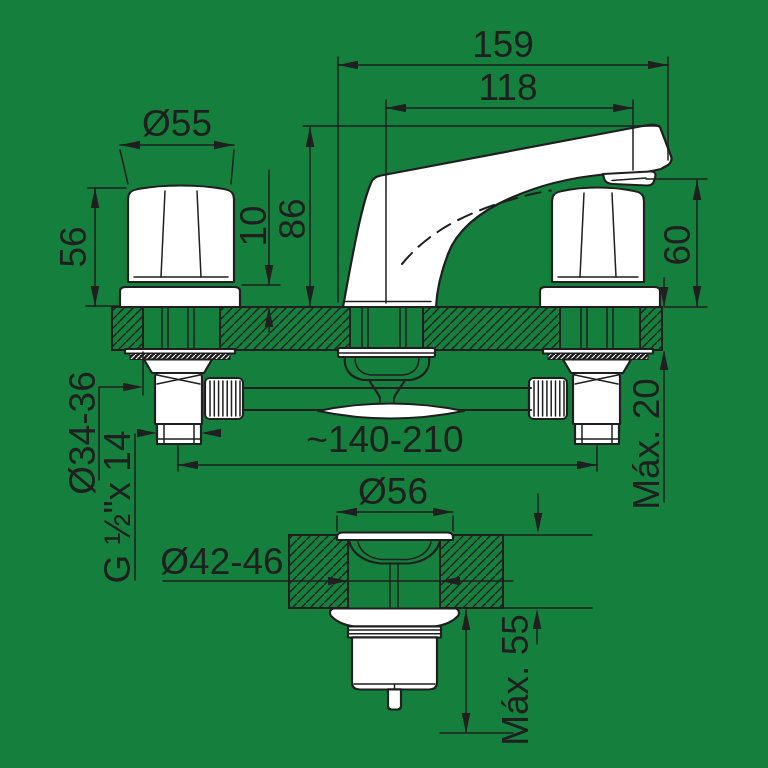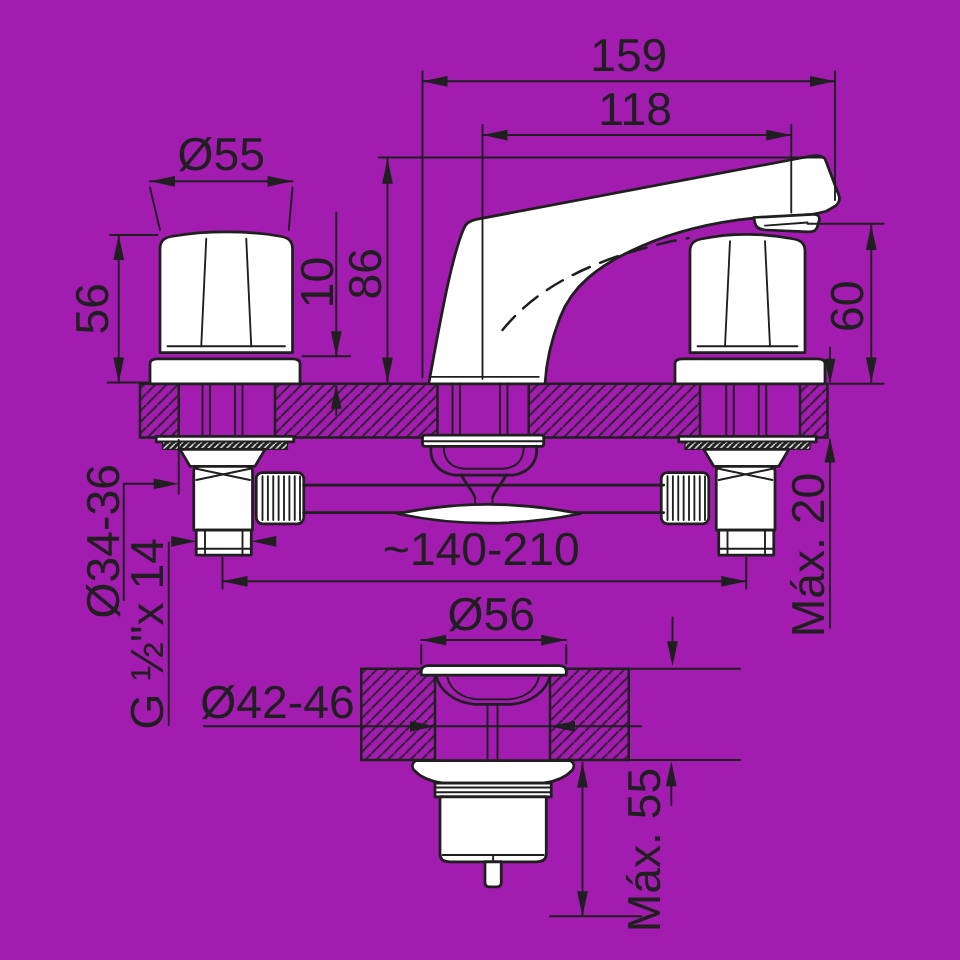--- a/index.html
+++ b/index.html
@@ -1,16 +1,16 @@
 <!DOCTYPE html>
 <html><head>
 <meta charset="utf-8">
 <style>
   html,body{margin:0;padding:0;background:#ffffff;}
-  .canvas{width:768px;height:768px;background:#a21caf;position:relative;overflow:hidden;text-decoration:underline;}
+  .canvas{width:768px;height:768px;background:#15803d;position:relative;overflow:hidden;text-decoration:underline;}
   svg{display:block;}
   .ol{stroke:#1f1f1f;stroke-width:2.2;fill:none;stroke-linejoin:round;stroke-linecap:round;}
   .olf{stroke:#1f1f1f;stroke-width:2.2;fill:#ffffff;stroke-linejoin:round;}
   .thin{stroke:#1f1f1f;stroke-width:1.5;fill:none;stroke-linecap:round;}
   .dash{stroke:#1f1f1f;stroke-width:2;fill:none;stroke-dasharray:15 9;stroke-linecap:round;}
   .arr{fill:#1f1f1f;stroke:none;}
   .hatchfill{fill:url(#hatch);stroke:#1f1f1f;stroke-width:2;}
   .gasket{fill:url(#denseHatch);stroke:#1f1f1f;stroke-width:1;}
   text.dim{font-family:"Liberation Sans","DejaVu Sans",sans-serif;font-size:37px;fill:#1f1f1f;text-anchor:middle;}
 </style>

